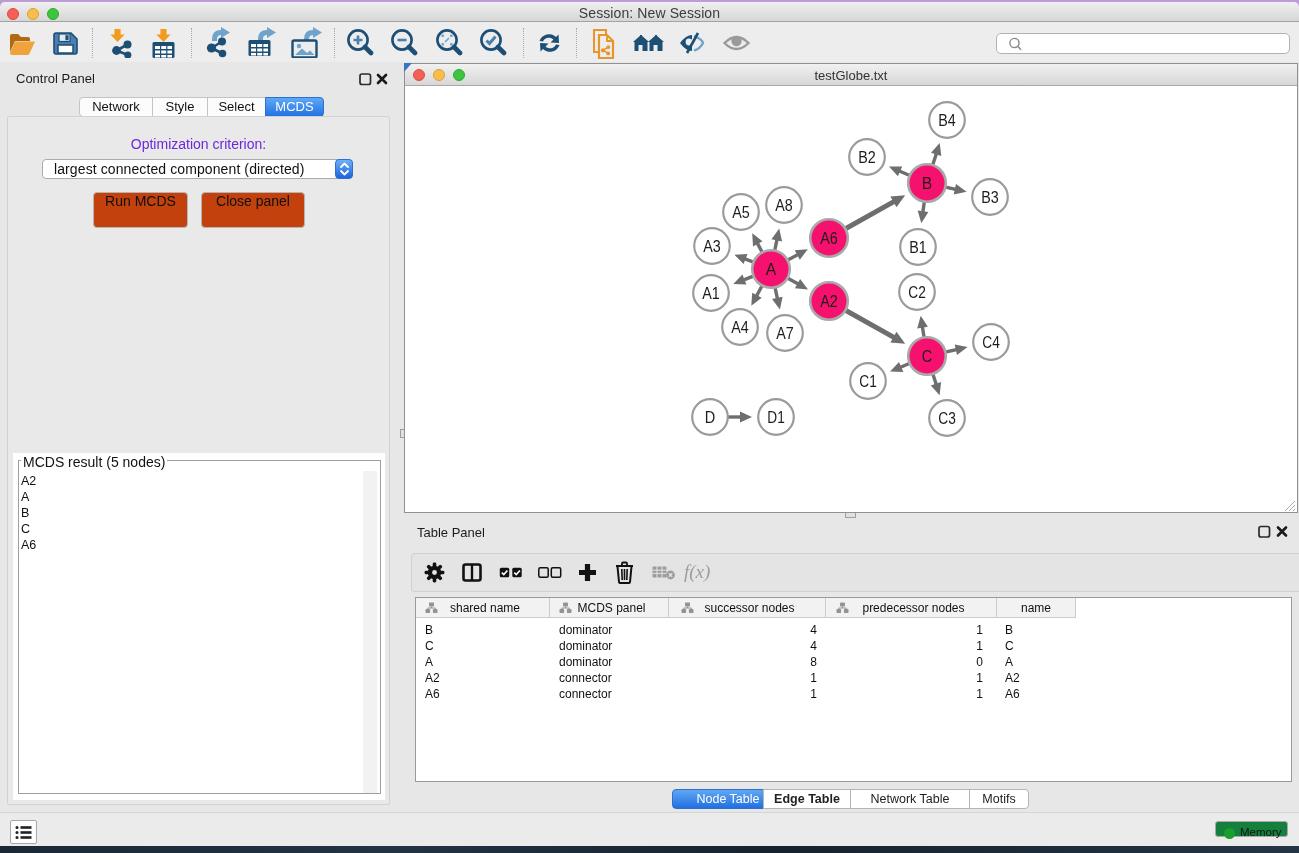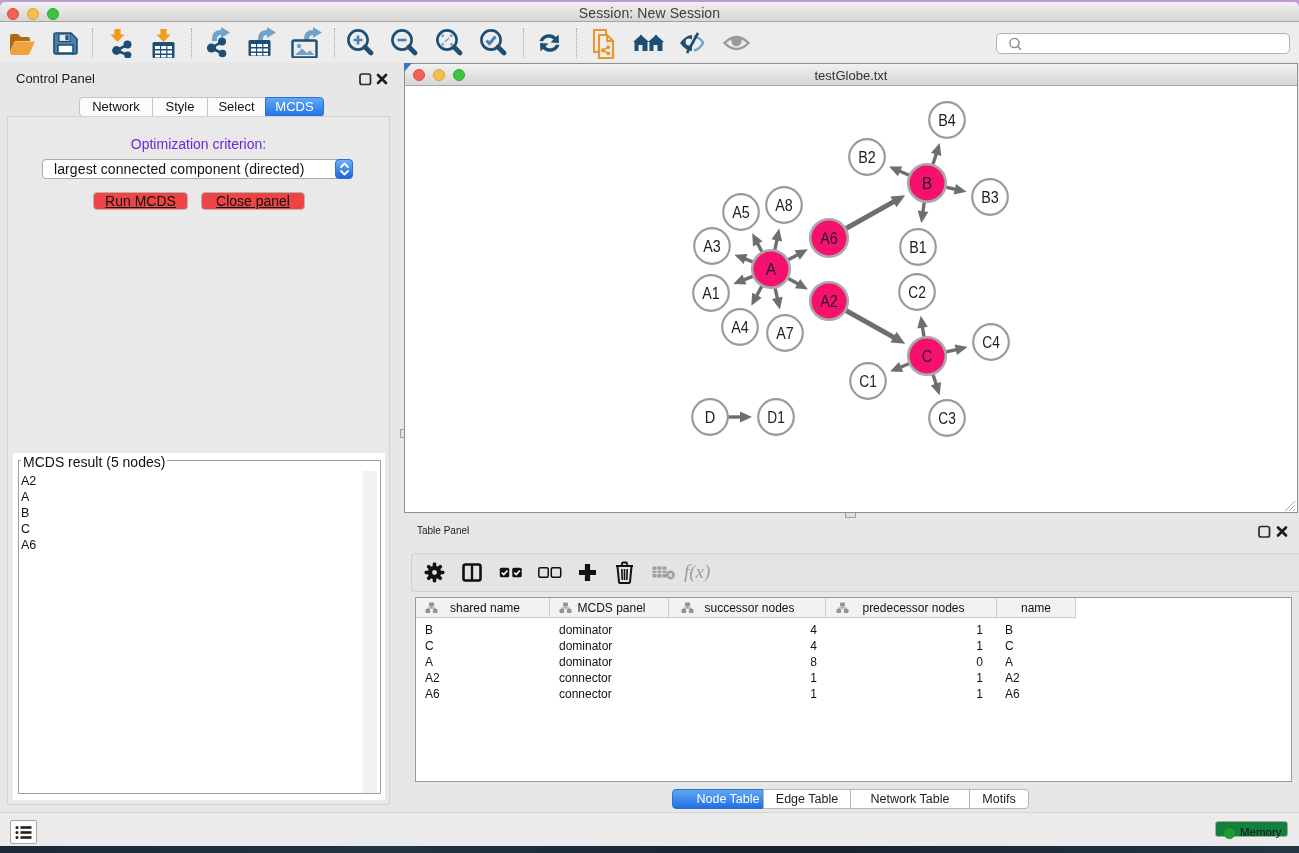--- a/index.html
+++ b/index.html
@@ -26,37 +26,37 @@
   line-height:18px; }
 .cptab.sel { background:linear-gradient(#5da9f7,#2471e4); color:#fff; border-color:#2e6fd0;text-align:center; }
 #cp-panel { left:7px; top:116px; width:383px; height:689px; background:#e9e9e9;
   border:1px solid #d2d2d2; border-radius:2px; }
 #optlabel { left:0px; top:136px; width:397px; text-align:center; font-size:14px; color:#6d28d9; }
 #dropdown { left:42px; top:159px; width:311px; height:20px; background:#fff;
   border:1px solid #ababab; border-radius:4px; font-size:14px; letter-spacing:0.1px; color:#111;
   line-height:18px; padding-left:11px; }
 #ddblue { left:335px; top:159px; width:18px; height:20px; border-radius:4px;
   background:linear-gradient(#6cb0f8,#1d64dd); border:1px solid #2e6fd0; }
-.btn { position:absolute; top:192px; height:18px; background:#ef4444;
+.btn { position:absolute; top:192px; height:36px; background:#c2410c;
   border:1px solid #b5b5b5; border-radius:4px; font-size:14px; color:#111;
-  text-align:center; line-height:16px;text-decoration:underline; }
+  text-align:center; line-height:16px; }
 #mcdsbox { left:13px; top:453px; width:372px; height:347px; background:#fff; }
 #fieldset { left:18px; top:460px; width:363px; height:334px; border:1px solid #9f9f9f; }
 #fieldlabel { left:21px; top:454px; background:#fff; padding:0 2px; font-size:14px; color:#111; }
 .mitem { position:absolute; left:21px; font-size:12.5px; color:#111; }
 #mscroll { left:363px; top:471px; width:14px; height:322px; background:#f2f2f2; }
 .splith { position:absolute; background:#e0e0e0; border:1px solid #9f9f9f; }
 
 #netwin { left:404px; top:63px; width:894px; height:450px; background:#fff;
   border:1px solid #919191; }
 #nw-titlebar { position:absolute; left:0; top:0; width:892px; height:22px;
   background:linear-gradient(#f1f1f1,#d7d7d7); border-bottom:1px solid #a8a8a8; }
 #nw-title { position:absolute; left:0; right:0; top:4px; text-align:center; font-size:13px; color:#333; }
 
-#tp-title { left:417px; top:525px; font-size:10px; color:#1c1c1c; }
+#tp-title { left:417px; top:525px; font-size:13px; color:#1c1c1c; }
 #tp-toolbar { left:411px; top:553px; width:888px; height:39px; background:#e4e4e4;
   border:1px solid #d0d0d0; border-radius:4px 0 0 4px; border-right:none; }
 #tbl { left:415px; top:597px; width:877px; height:185px; background:#fff;
   border:1px solid #9a9a9a; }
 .th { position:absolute; top:0px; height:20px; background:#f2f2f2;
   border-right:1px solid #cccccc; border-bottom:1px solid #cccccc;
   font-size:12px; color:#111; text-align:center; line-height:20px; }
 .td { position:absolute; font-size:12px; color:#111; }
 
 .btab { position:absolute; top:789px; height:20px; background:#fff;
@@ -448,21 +448,21 @@
     <path d="M6.5 4.5 V6 M2.8 7 V6 H10.2 V7" fill="none" stroke="#939393" stroke-width="1"></path>
   </svg>
 <svg class="abs" style="left:836px;top:602px;" width="13" height="12">
     <rect x="4" y="0.5" width="5" height="4" rx="0.8" fill="#939393"></rect>
     <rect x="0.5" y="7" width="4.6" height="4" rx="0.8" fill="#939393"></rect>
     <rect x="7.9" y="7" width="4.6" height="4" rx="0.8" fill="#939393"></rect>
     <path d="M6.5 4.5 V6 M2.8 7 V6 H10.2 V7" fill="none" stroke="#939393" stroke-width="1"></path>
   </svg>
 
 <div class="btab sel" style="left:672px;width:92px;border-radius:4px 0 0 4px;">Node Table</div>
-<div class="btab" style="left:763px;width:88px;">Edge Table</div>
+<div class="btab" style="left:763px;width:88px;font-weight:bold;">Edge Table</div>
 <div class="btab" style="left:850px;width:120px;">Network Table</div>
 <div class="btab" style="left:969px;width:60px;border-radius:0 4px 4px 0;">Motifs</div>
 <div id="statusbar" class="abs"></div>
 <div id="listbtn" class="abs"></div>
 <svg class="abs" style="left:15px;top:825px;" width="18" height="15">
   <circle cx="2" cy="2.5" r="1.5" fill="#222"></circle>
     <rect x="5.5" y="1.2" width="11" height="2.6" fill="#222"></rect>
   <circle cx="2" cy="7.5" r="1.5" fill="#222"></circle>
     <rect x="5.5" y="6.2" width="11" height="2.6" fill="#222"></rect>
   <circle cx="2" cy="12.5" r="1.5" fill="#222"></circle>

